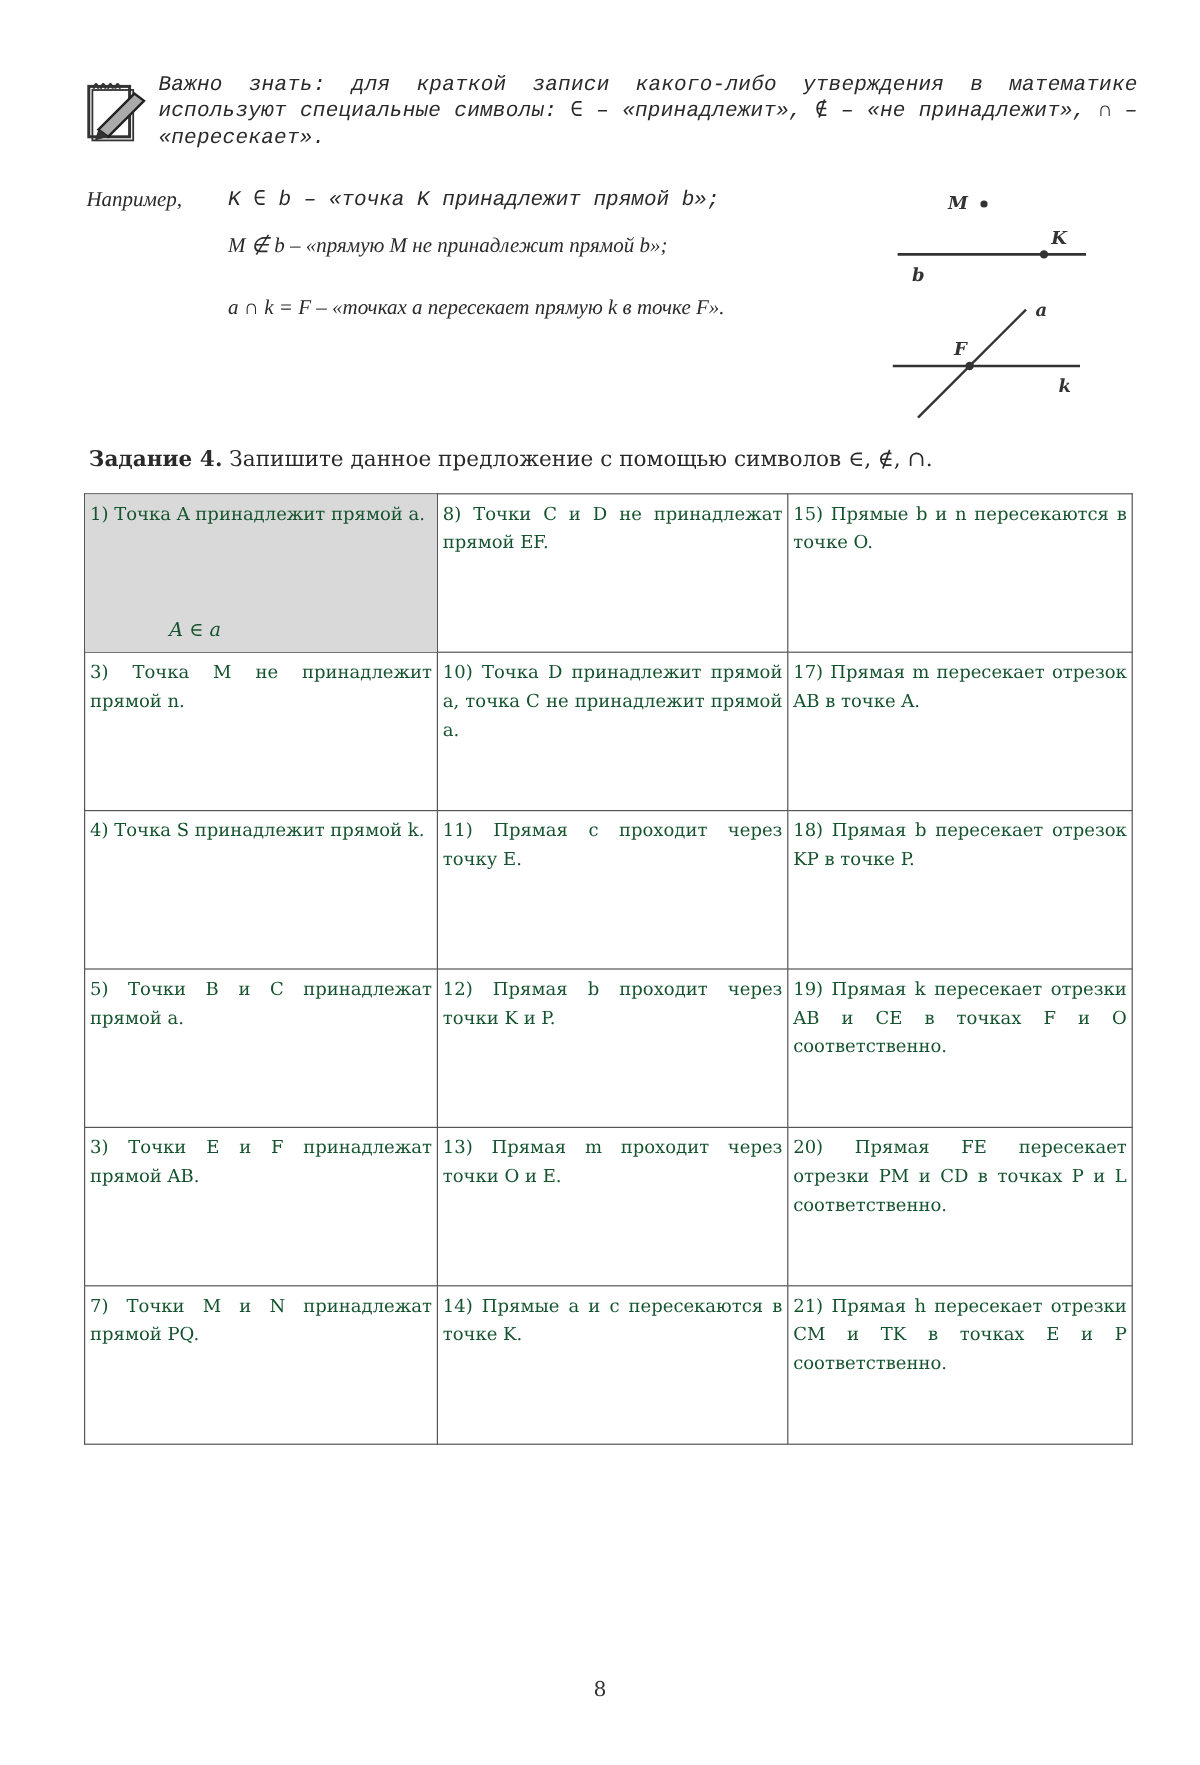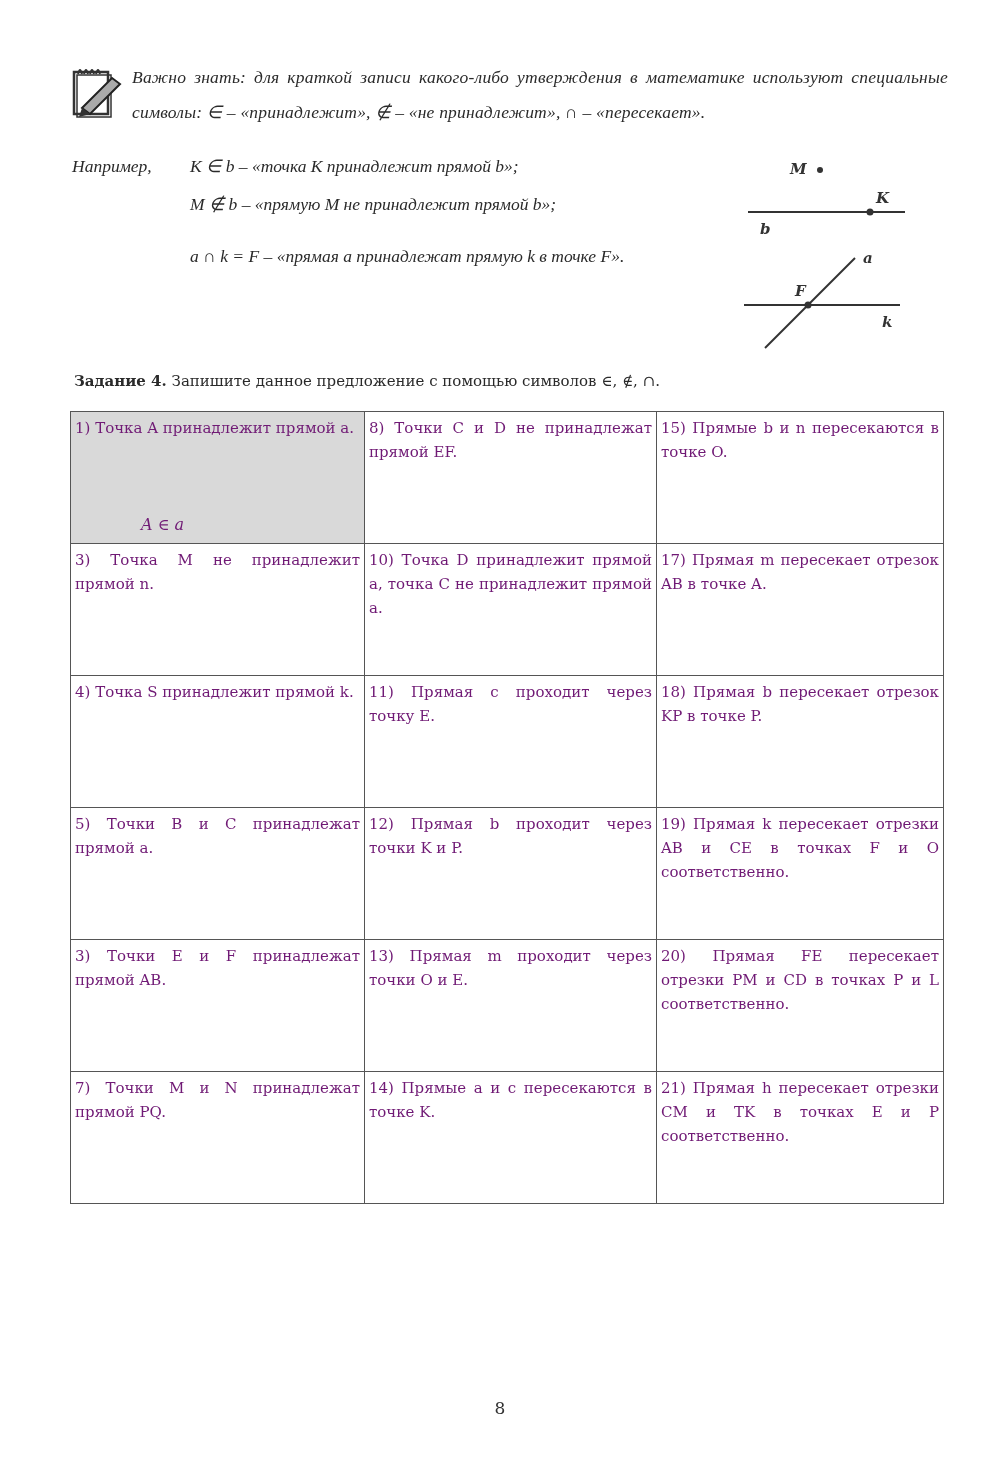--- a/index.html
+++ b/index.html
@@ -5,39 +5,39 @@
   html, body { margin: 0; padding: 0; }
   body {
     width: 1000px; height: 1471px; background: #ffffff; position: relative;
     font-family: "DejaVu Serif", serif; color: #2a2a2a; overflow: hidden;
   }
   .note {
     position: absolute; left: 68px; top: 60px; width: 880px;
   }
   .note-icon { position: absolute; left: 0; top: 2px; width: 58px; height: 60px; }
   .note-text {
-    margin-left: 64px; font-family: Liberation Serif, serif; font-style: italic;
-    font-size: 17.5px; line-height: 35px; letter-spacing: 0.2px; text-align: justify;
+    margin-left: 64px; font-family: Liberation Mono, monospace; font-style: italic;
+    font-size: 17.5px; line-height: 22px; letter-spacing: 0.2px; text-align: justify;
   }
   .examples { position: absolute; left: 72px; top: 156px; width: 680px; }
   .ex-row { position: absolute; font-family: "Liberation Serif", serif; font-style: italic; font-size: 17.5px; white-space: nowrap; }
   .figure { position: absolute; left: 730px; top: 150px; width: 210px; height: 210px; }
   .task {
     position: absolute; left: 74px; top: 372px; font-family: "DejaVu Serif", serif;
-    font-size: 15px; white-space: nowrap;
+    font-size: 18px; white-space: nowrap;
   }
   .task b { font-weight: bold; }
   table.grid {
     position: absolute; left: 70px; top: 411px; width: 873px; border-collapse: collapse;
     table-layout: fixed;
   }
   table.grid td {
     border: 1px solid #555; vertical-align: top; padding: 4px 4px 0 4px;
     font-family: "DejaVu Serif", serif; font-size: 15px; line-height: 24px;
-    text-align: justify; color: #701a75;
+    text-align: justify; color: #14532d;
   }
   table.grid tr { height: 132px; }
   td.shaded { background: #d9d9d9; position: relative; }
   .answer {
     position: absolute; left: 70px; bottom: 6px; font-weight: normal; font-style: italic;
     font-family: "DejaVu Serif", serif; font-size: 16px;
   }
   .page-num {
     position: absolute; left: 0; width: 1000px; top: 1398px; text-align: center;
     font-family: "DejaVu Serif", serif; font-size: 17px; color: #333;
@@ -57,23 +57,23 @@
         <path d="M28 12 q2 -8 4 0"></path>
     </g>
     <polygon points="14,46 44,16 52,22 22,52" fill="#aaa" stroke="#222" stroke-width="2"></polygon>
     <polygon points="14,46 22,52 11,55" fill="#333"></polygon>
   </svg>
   <div class="note-text">Важно знать:  для краткой записи какого-либо утверждения в математике используют специальные символы: ∈ – «принадлежит», ∉ – «не принадлежит», ∩ – «пересекает».</div>
 </div>
 
 <div class="examples">
   <div class="ex-row" style="left:0;top:0;">Например,</div>
-  <div class="ex-row" style="left:118px;top:0;">K ∈ b – «точка K принадлежит прямой b»;</div>
+  <div class="ex-row" style="left:118px;top:0;font-family:Liberation Mono, monospace;">K ∈ b – «точка K принадлежит прямой b»;</div>
   <div class="ex-row" style="left:118px;top:38px;">M ∉ b – «прямую M не принадлежит прямой b»;</div>
-  <div class="ex-row" style="left:118px;top:90px;">a ∩  k = F – «прямая a принадлежат прямую k в точке F».</div>
+  <div class="ex-row" style="left:118px;top:90px;">a ∩  k = F – «точках a пересекает прямую k в точке F».</div>
 </div>
 
 <svg class="figure" viewBox="0 0 210 210">
   <g>
     <text x="60" y="24" font-family="DejaVu Serif, serif" font-style="italic" font-weight="bold" font-size="15" fill="#333">M</text>
     <circle cx="90" cy="20" r="3" fill="#333"></circle>
     <line x1="18" y1="62" x2="175" y2="62" stroke="#333" stroke-width="2.2"></line>
     <circle cx="140" cy="62" r="3.5" fill="#333"></circle>
     <text x="146" y="53" font-family="DejaVu Serif, serif" font-style="italic" font-weight="bold" font-size="15" fill="#333">K</text>
     <text x="30" y="84" font-family="DejaVu Serif, serif" font-style="italic" font-weight="bold" font-size="15" fill="#333">b</text>

